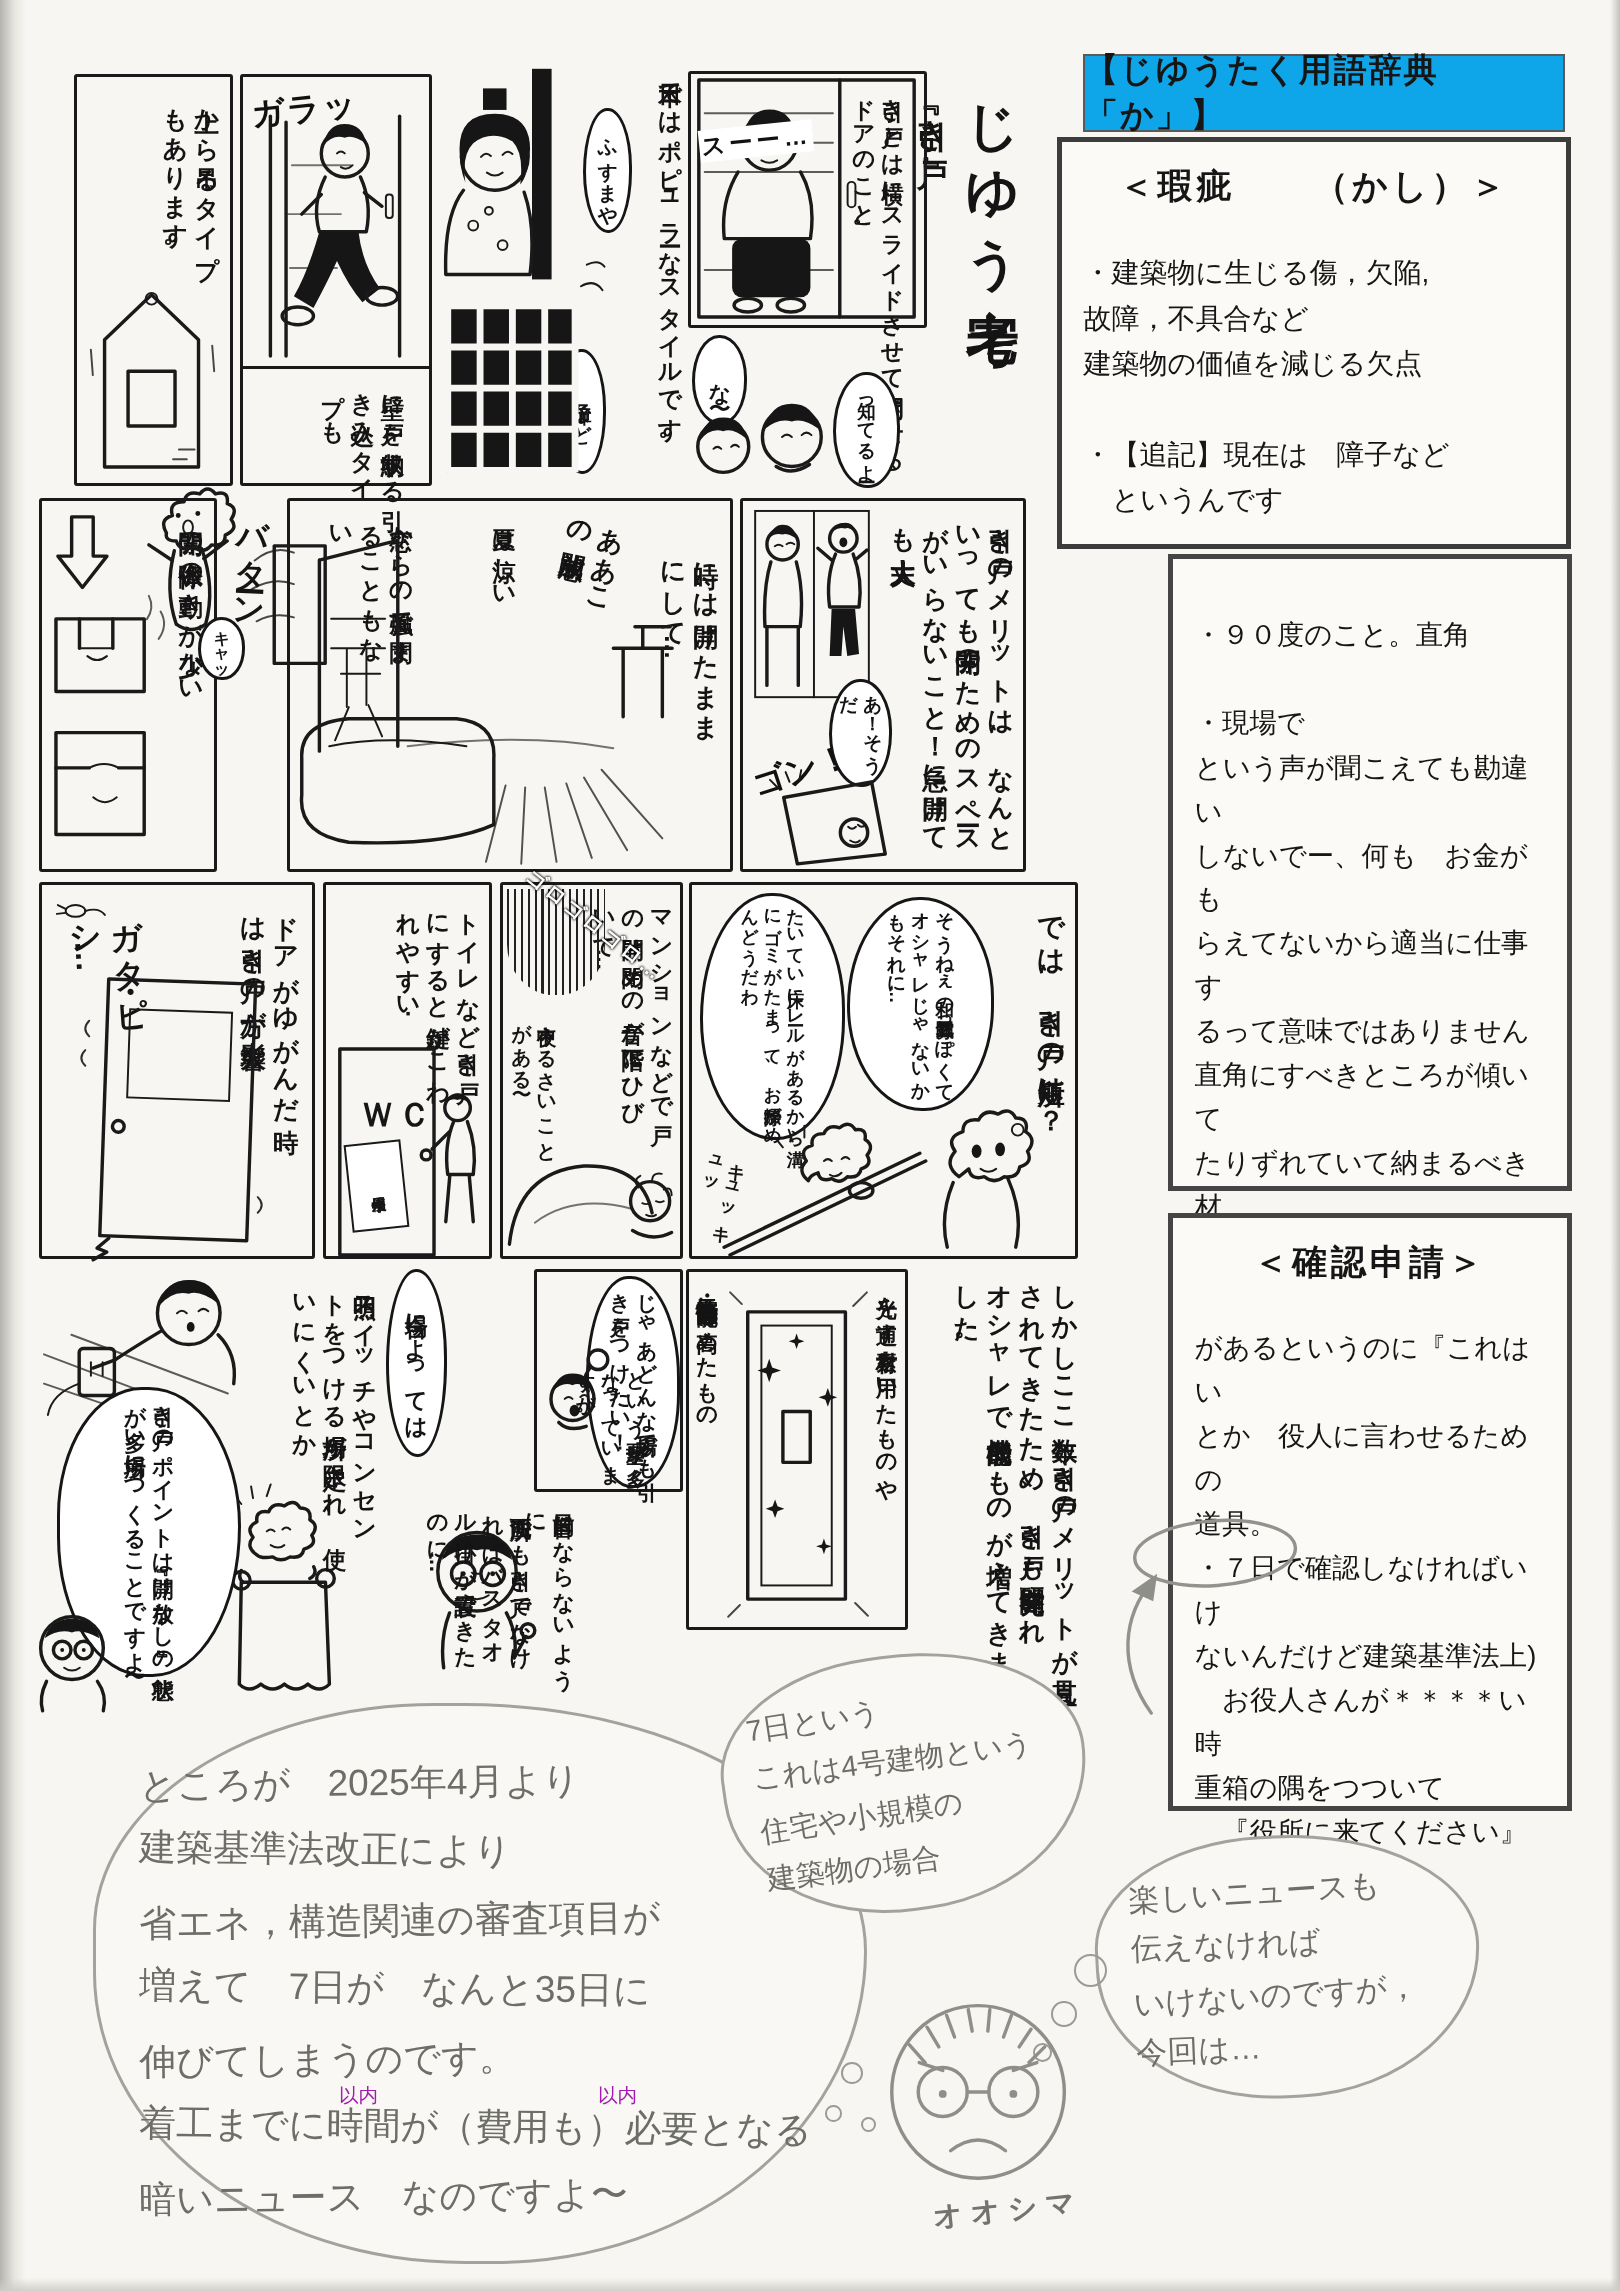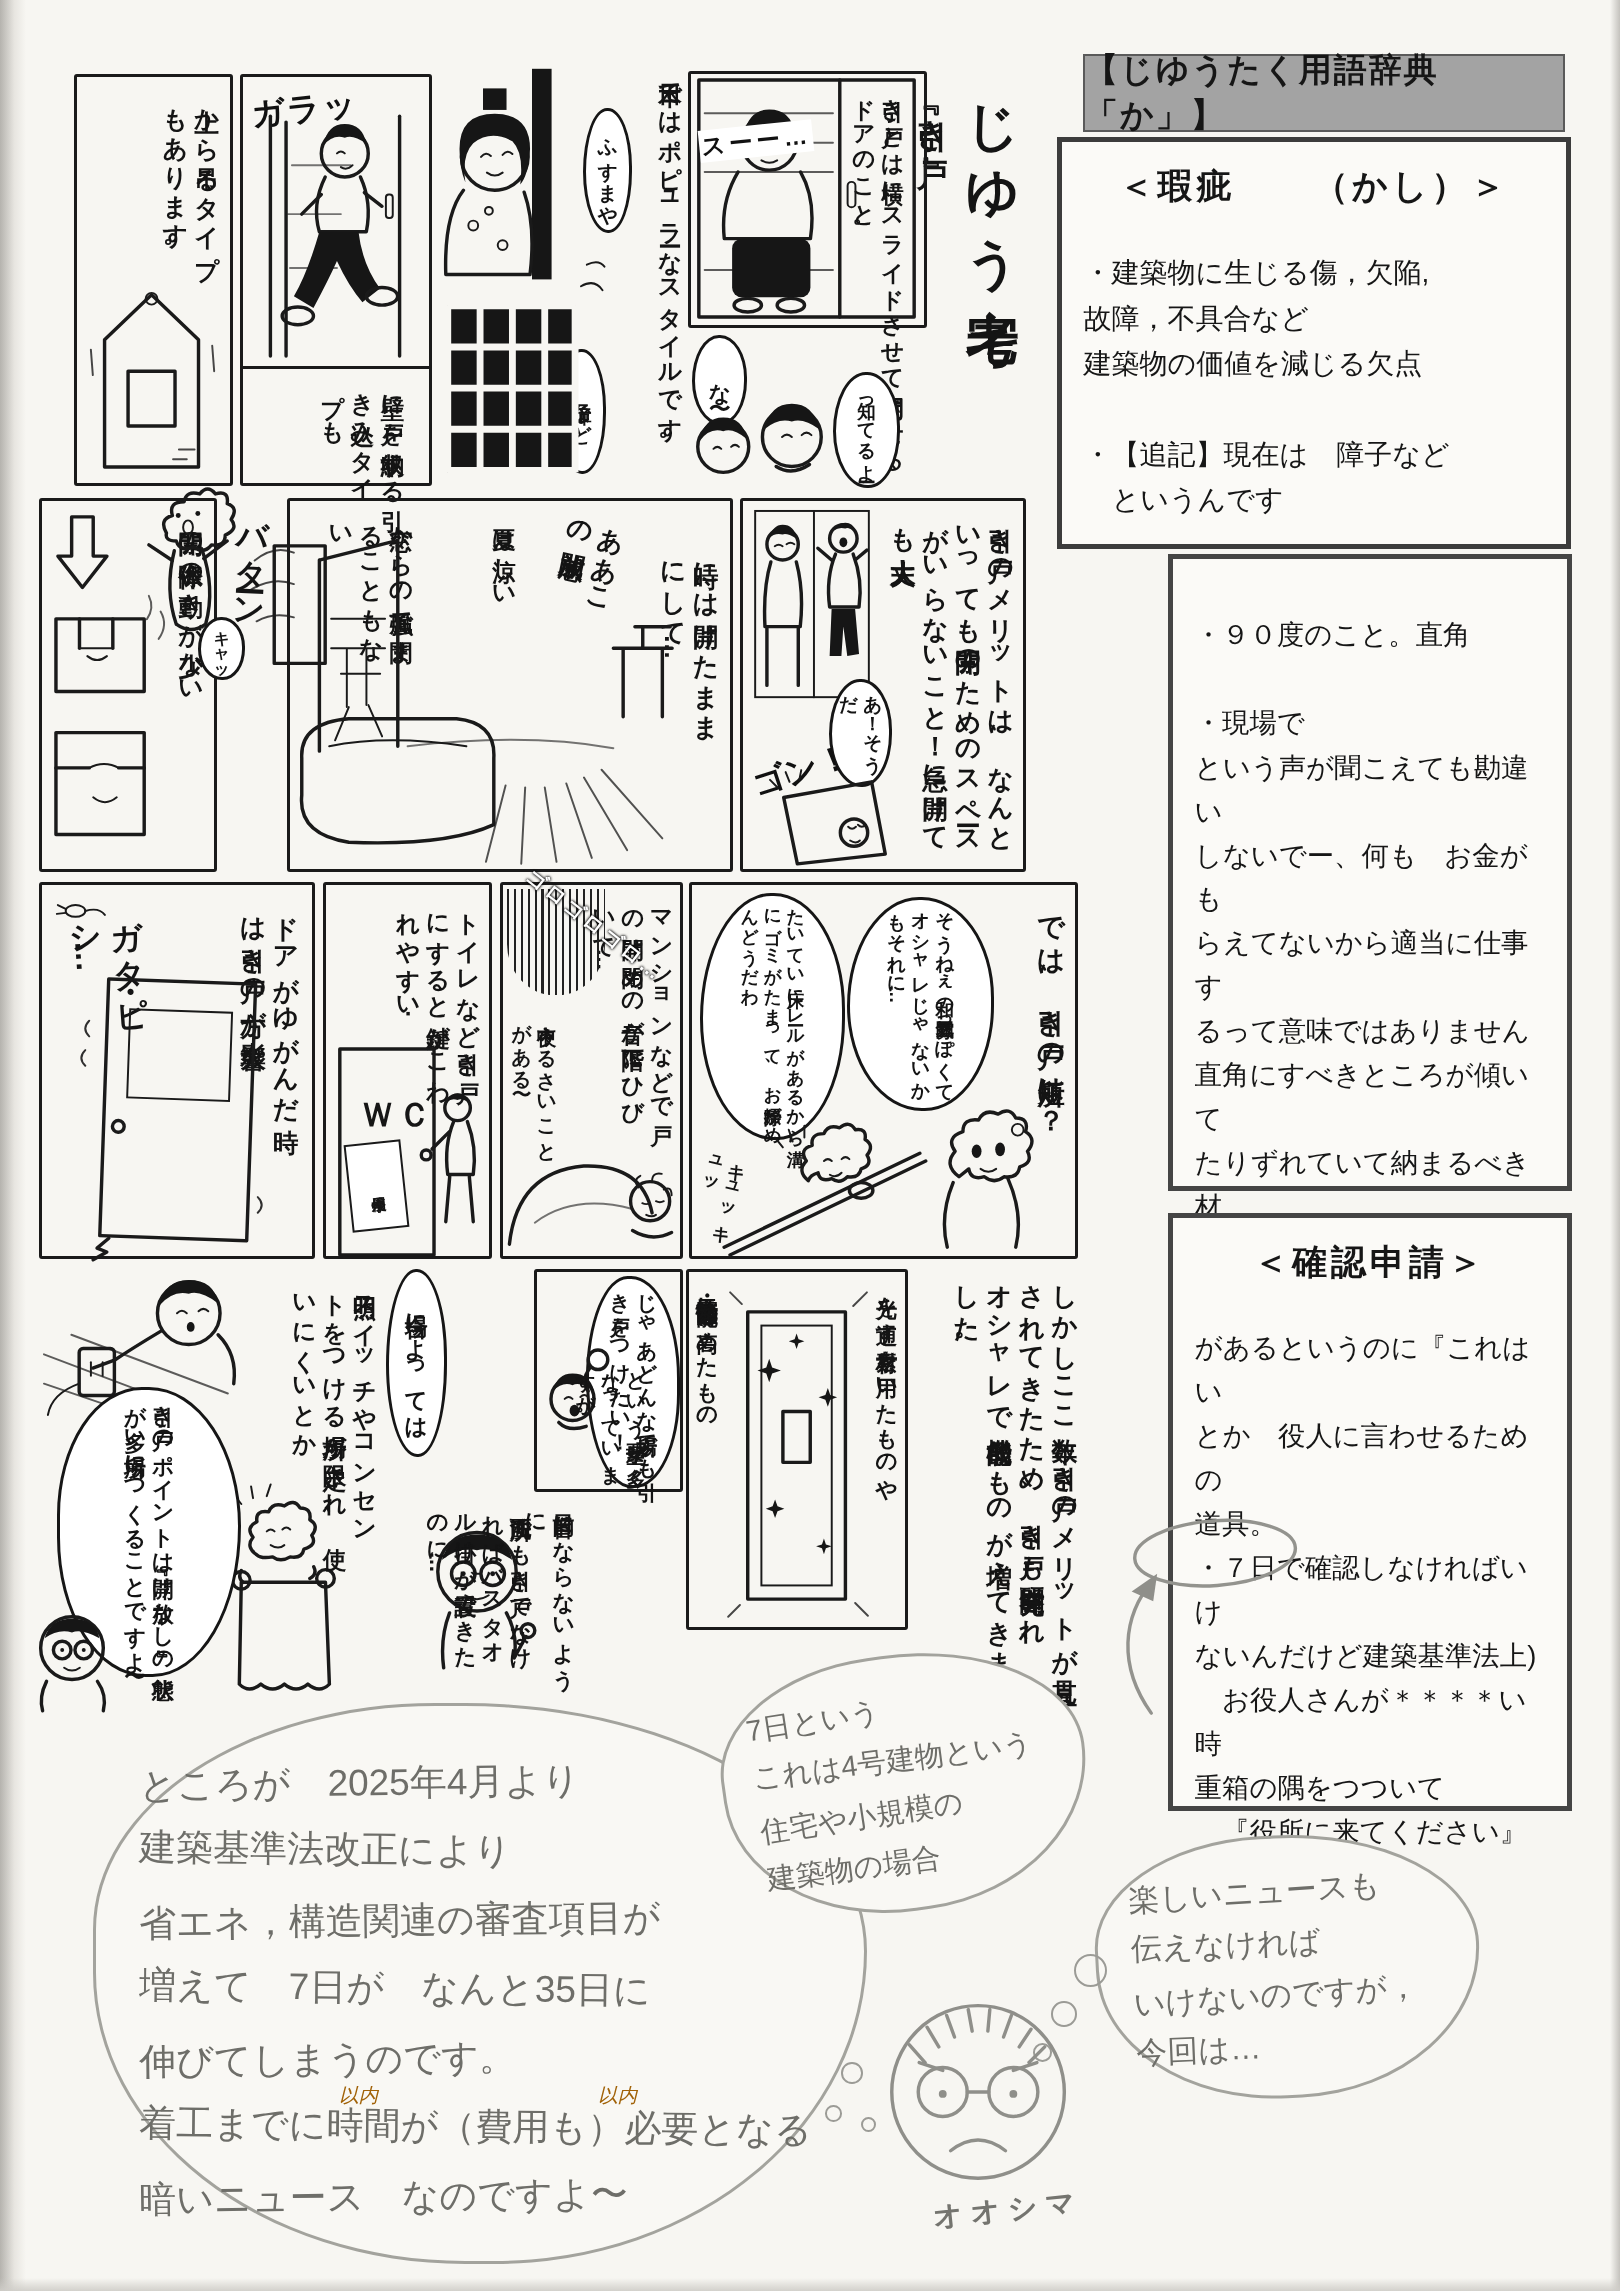--- a/index.html
+++ b/index.html
@@ -7,21 +7,21 @@
         font-family:"Liberation Sans","DejaVu Sans",sans-serif;color:#161616;}
   
   .edge-l{position:absolute;left:0;top:0;width:25.5px;height:100%;background:linear-gradient(90deg,#b5b3ae,#e7e5e0 55%,rgba(231,229,224,0));}
   .edge-r{position:absolute;right:0;top:0;width:9.8px;height:100%;background:linear-gradient(270deg,#c4c2bd,rgba(238,236,231,0));}
   .edge-b{position:absolute;left:0;bottom:0;width:100%;height:13.7px;background:linear-gradient(0deg,#cfcdc8,rgba(242,240,235,0));}
   
   .tbox{position:absolute;border:5.9px solid #454545;background:#fbfaf7;box-sizing:border-box;padding:13.7px 21.6px;}
   .tbox-title{text-align:center;font-weight:700;font-size:35px;letter-spacing:3.9px;margin:7.8px 0 17.6px;}
   .tbox-body{font-size:28px;line-height:1.62;margin-top:40px;}
   .tbox-body .tline{min-height:1.62em;white-space:pre-wrap;}
-  .hbox{position:absolute;border:2.9px solid #5a5a5a;background:#a3a3a3;box-sizing:border-box;
+  .hbox{position:absolute;border:2.9px solid #5a5a5a;background:#0ea5e9;box-sizing:border-box;
         display:flex;align-items:center;font-size:33px;font-weight:700;letter-spacing:2px;}
   
   .panel{position:absolute;border:3.9px solid #1a1a1a;border-radius:2.9px;box-sizing:border-box;}
   .open{position:absolute;}
   .vtext{position:absolute;writing-mode:vertical-rl;font-weight:700;line-height:1.28;letter-spacing:1px;color:#141414;}
   .sfx{position:absolute;font-weight:900;color:#111;}
   .bubble{position:absolute;border:3.4px solid #161616;background:#fff;border-radius:50% 50% 48% 52%/52% 48% 50% 50%;
           display:flex;align-items:center;justify-content:center;box-sizing:border-box;}
   .bubble .btxt{writing-mode:vertical-rl;font-weight:700;line-height:1.3;color:#141414;}
   svg{position:absolute;overflow:visible;}
@@ -29,21 +29,21 @@
   .ink-thin{stroke:#1a1a1a;stroke-width:2;fill:none;stroke-linecap:round;}
   .fill{fill:#161616;stroke:none;}
   .sep{position:absolute;border-top:3.9px solid #1a1a1a;}
   .hatch{position:absolute;background:repeating-linear-gradient(90deg,#222 0 2px,rgba(0,0,0,0) 2px 6.9px);}
   
   .cloud{position:absolute;border:3.9px solid #a3a39d;background:#f9f8f4;color:#6e6e69;box-sizing:border-box;
          border-radius:46% 54% 50% 50%/42% 46% 58% 54%;}
   .cloud .line{white-space:pre-wrap;}
   .cloud .line:nth-child(odd){transform:rotate(-0.7deg);}
   .cloud .line:nth-child(even){transform:rotate(0.6deg);}
-  .pencil-note{position:absolute;font-size:19.6px;color:#a16207;font-style:italic;}
+  .pencil-note{position:absolute;font-size:19.6px;color:#a21caf;}
   .pcircle{position:absolute;border:2.9px solid #9b9b96;border-radius:50%;}
   .pink{stroke:#93938e;stroke-width:3.5;fill:none;stroke-linecap:round;}
   .sig{position:absolute;color:#74746f;font-weight:700;letter-spacing:7.8px;font-size:29px;transform:rotate(-6deg);}
   .wc-sign{position:absolute;font-weight:700;letter-spacing:3.9px;}
   .door-sign{position:absolute;border:2.5px solid #1a1a1a;background:#fff;writing-mode:vertical-rl;
              font-size:14.7px;font-weight:700;display:flex;align-items:center;justify-content:center;transform:rotate(-6deg);line-height:1.4;}
 </style>
 </head>
 <body>
 

